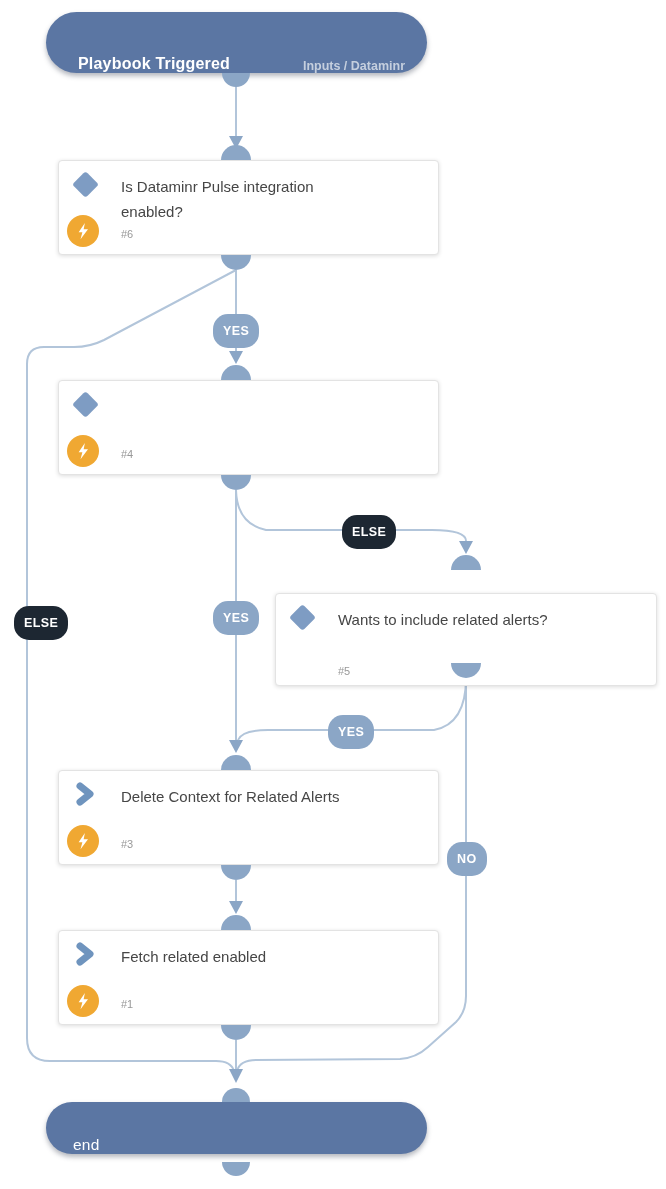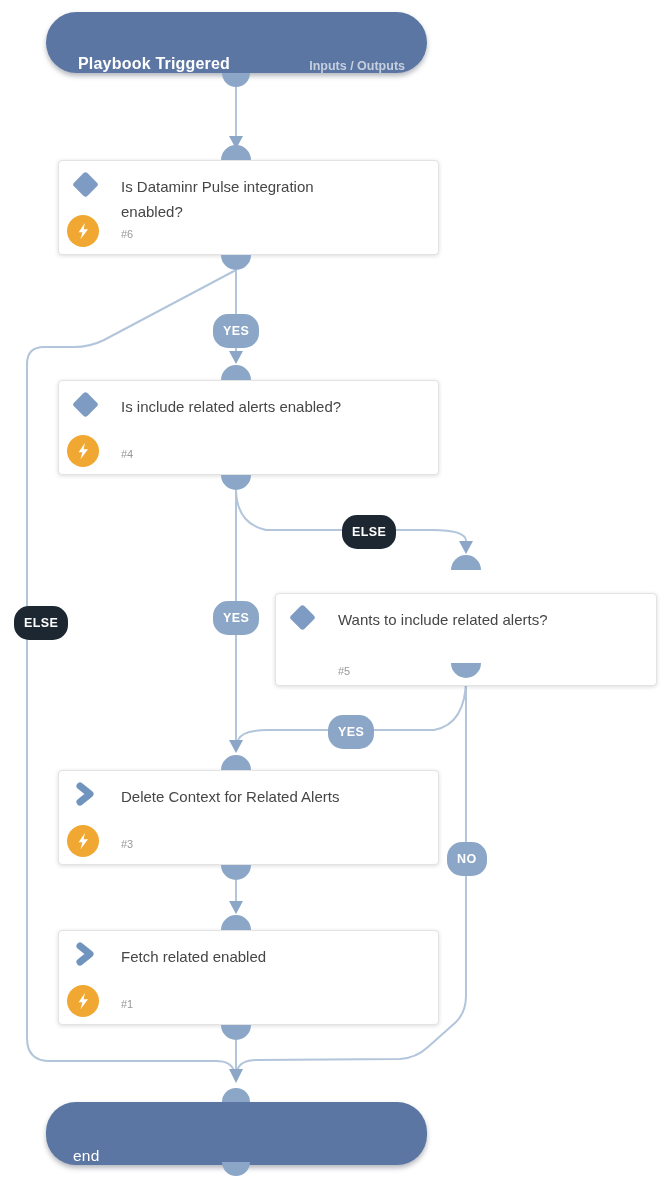--- a/index.html
+++ b/index.html
@@ -13,21 +13,21 @@
   .port{fill:#8ba6c6;}
 
   
   .pill{
     position:absolute;left:46px;width:381px;height:61px;border-radius:31px;
     background:#5b76a3;color:#ffffff;display:flex;align-items:flex-end;
     justify-content:space-between;padding:0 22px 0 32px;box-sizing:border-box;
     box-shadow:0 3px 5px rgba(40,50,70,0.35);
   }
   .pill-start{top:12px;}
-  .pill-end{top:1102px;height:63px;border-radius:30px;padding-left:27px;}
+  .pill-end{top:1102px;height:52px;border-radius:30px;padding-left:27px;}
   .pill-title{font-size:16px;font-weight:bold;letter-spacing:0.2px;}
   .pill-end .pill-title{font-weight:normal;font-size:15.5px;}
   .pill-io{font-size:12.5px;font-weight:bold;color:#c5cfde;}
 
   
   .card{
     position:absolute;left:58px;width:381px;height:95px;background:#ffffff;
     border:1px solid #e3e3e3;border-radius:4px;box-sizing:border-box;
     box-shadow:0 1px 4px rgba(0,0,0,0.14);
   }
@@ -85,37 +85,36 @@
 
     <path class="edge" d="M236 880 L236 901"></path>
     <path class="arrowhead" d="M229 901 L243 901 L236 914 Z"></path>
 
     <path class="edge" d="M236 1040 L236 1069"></path>
     <path class="arrowhead" d="M229 1069 L243 1069 L236 1083 Z"></path>
   </svg>
 
   <div class="pill pill-start">
     <span class="pill-title">Playbook Triggered</span>
-    <span class="pill-io">Inputs / Outputs</span>
+    <span class="pill-io">Inputs / Dataminr</span>
   </div>
 
   <div class="card" style="top:160px;">
     <span class="diamond"></span>
     <div class="card-title">Is Dataminr Pulse integration enabled?</div>
     <span class="bolt">
       <svg width="20" height="20" viewBox="0 0 32 32">
           <path d="M19 3 L9 18 h6 l-3 11 L24 13 h-7 z" fill="#ffffff"></path>
         </svg>
     </span>
     <div class="card-id">#6</div>
   </div>
 
   <div class="card" style="top:380px;">
     <span class="diamond"></span>
-    <div class="card-title">Is include related alerts enabled?</div>
     <span class="bolt">
       <svg width="20" height="20" viewBox="0 0 32 32">
           <path d="M19 3 L9 18 h6 l-3 11 L24 13 h-7 z" fill="#ffffff"></path>
         </svg>
     </span>
     <div class="card-id">#4</div>
   </div>
 
   <div class="card card-wide" style="top:582px;margin-top:11px;">
     <span class="diamond"></span>

